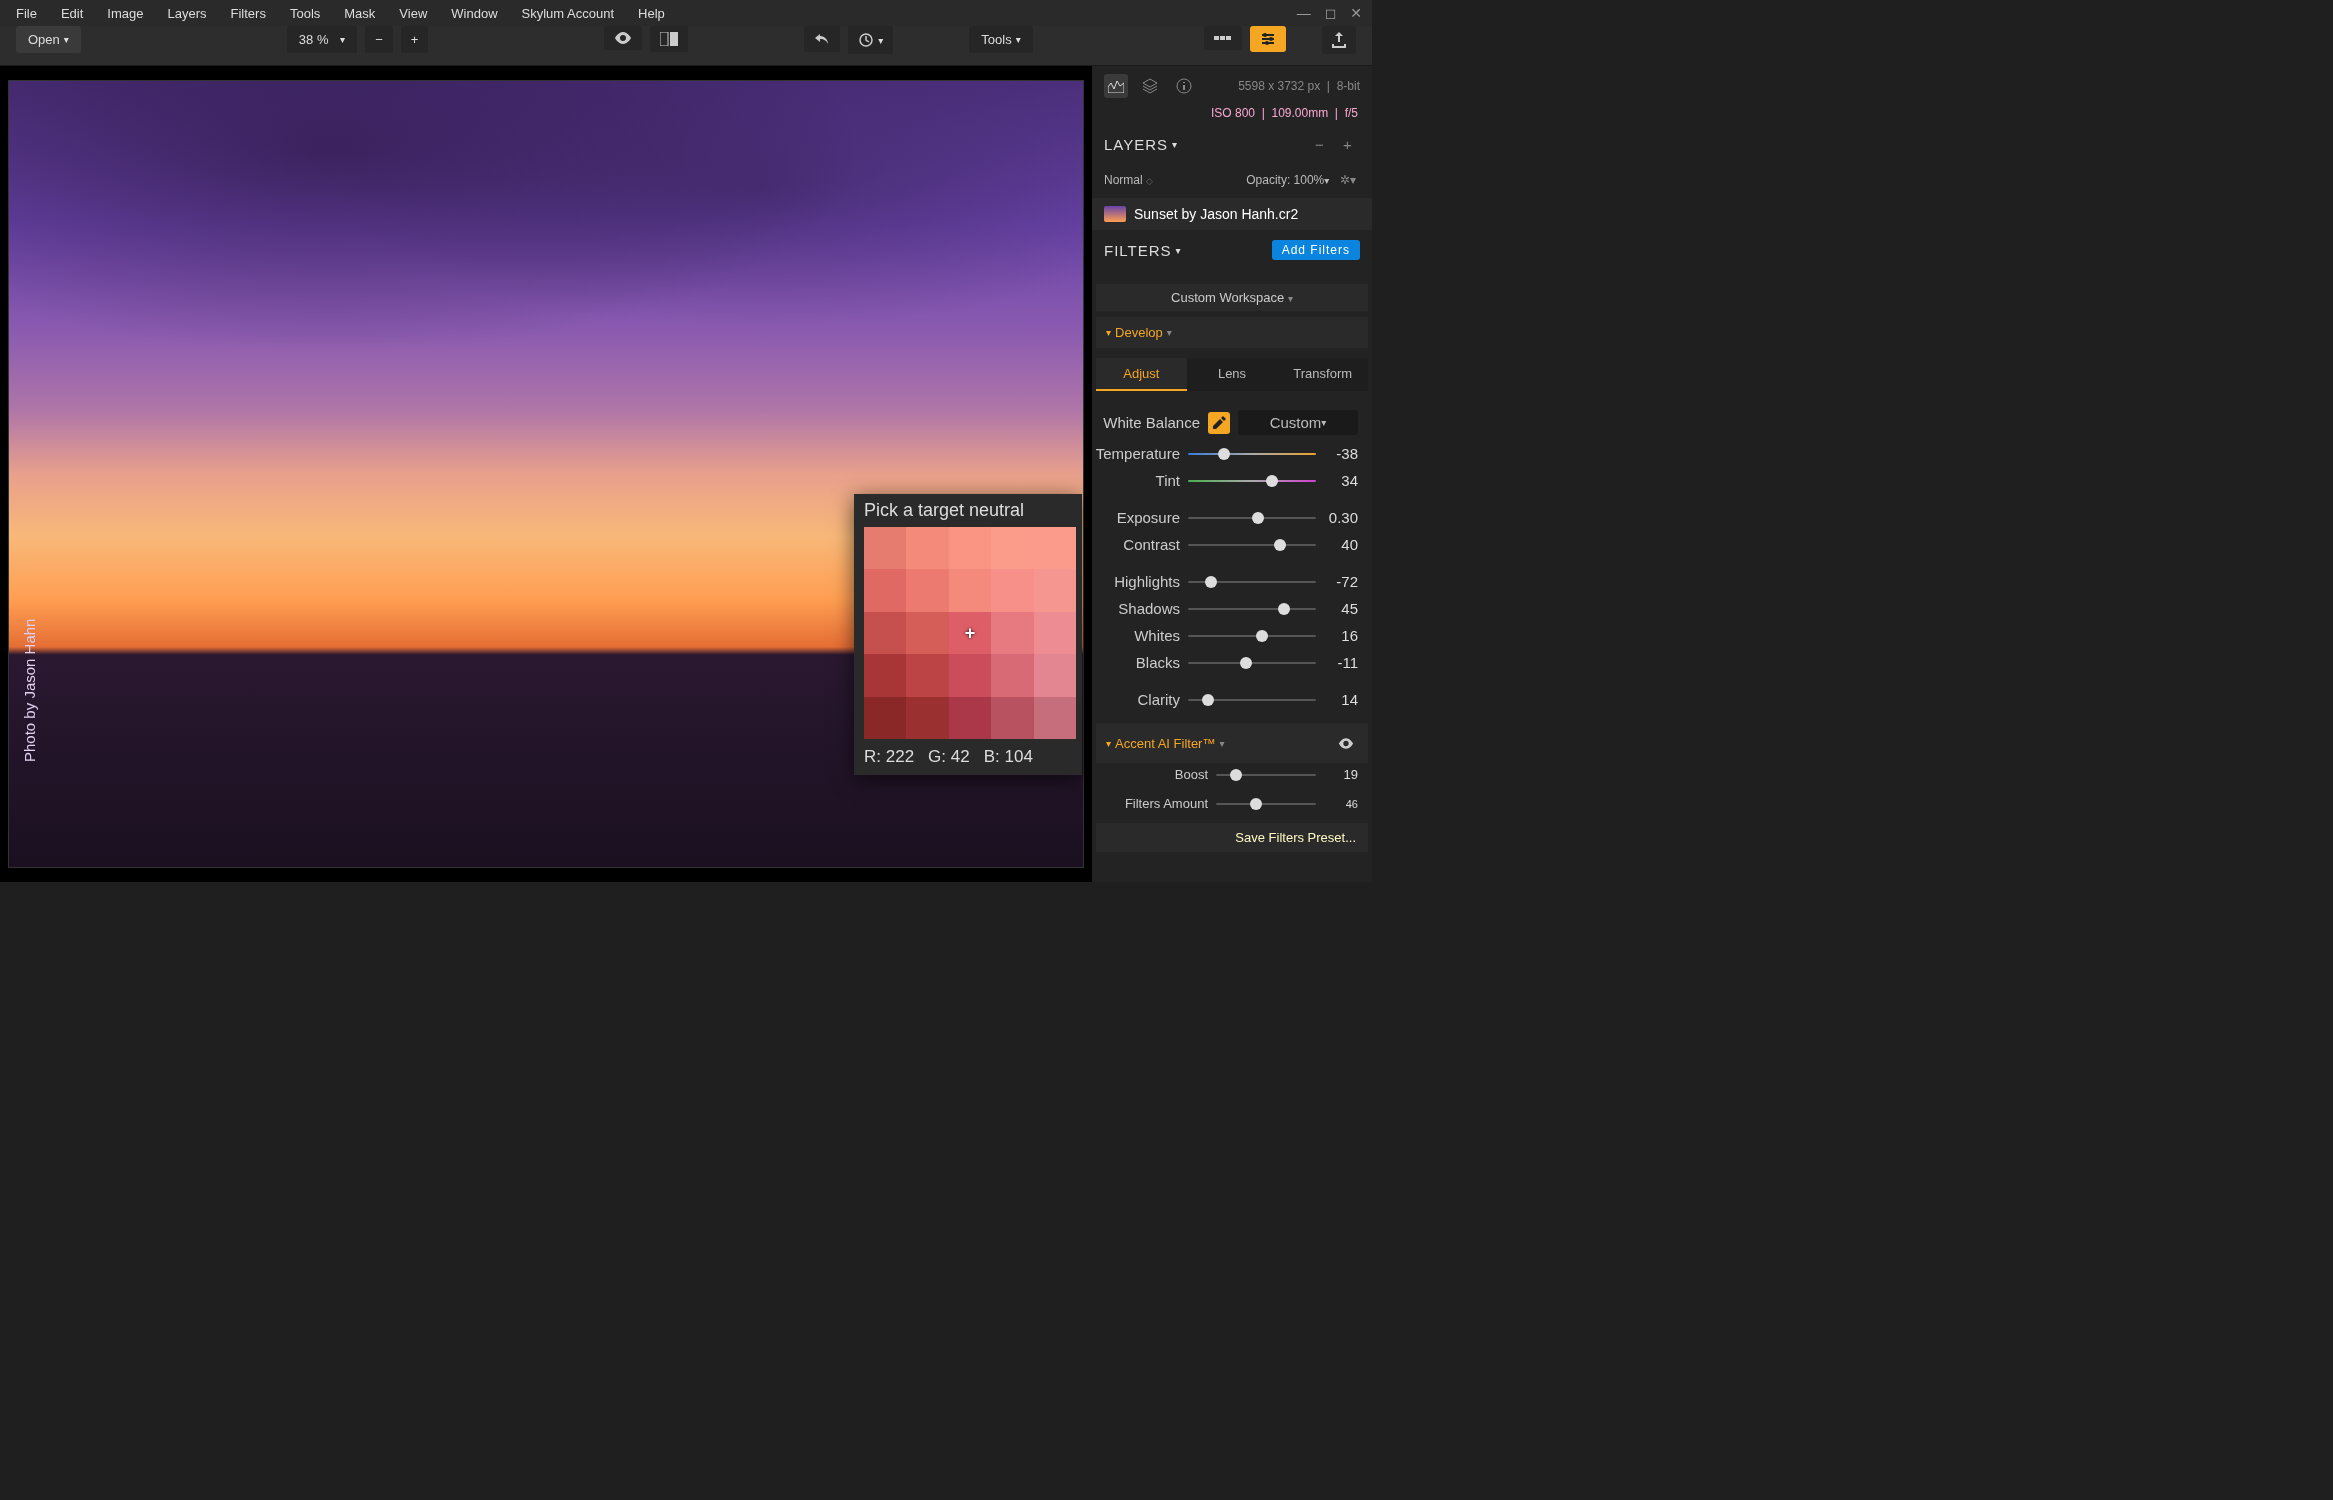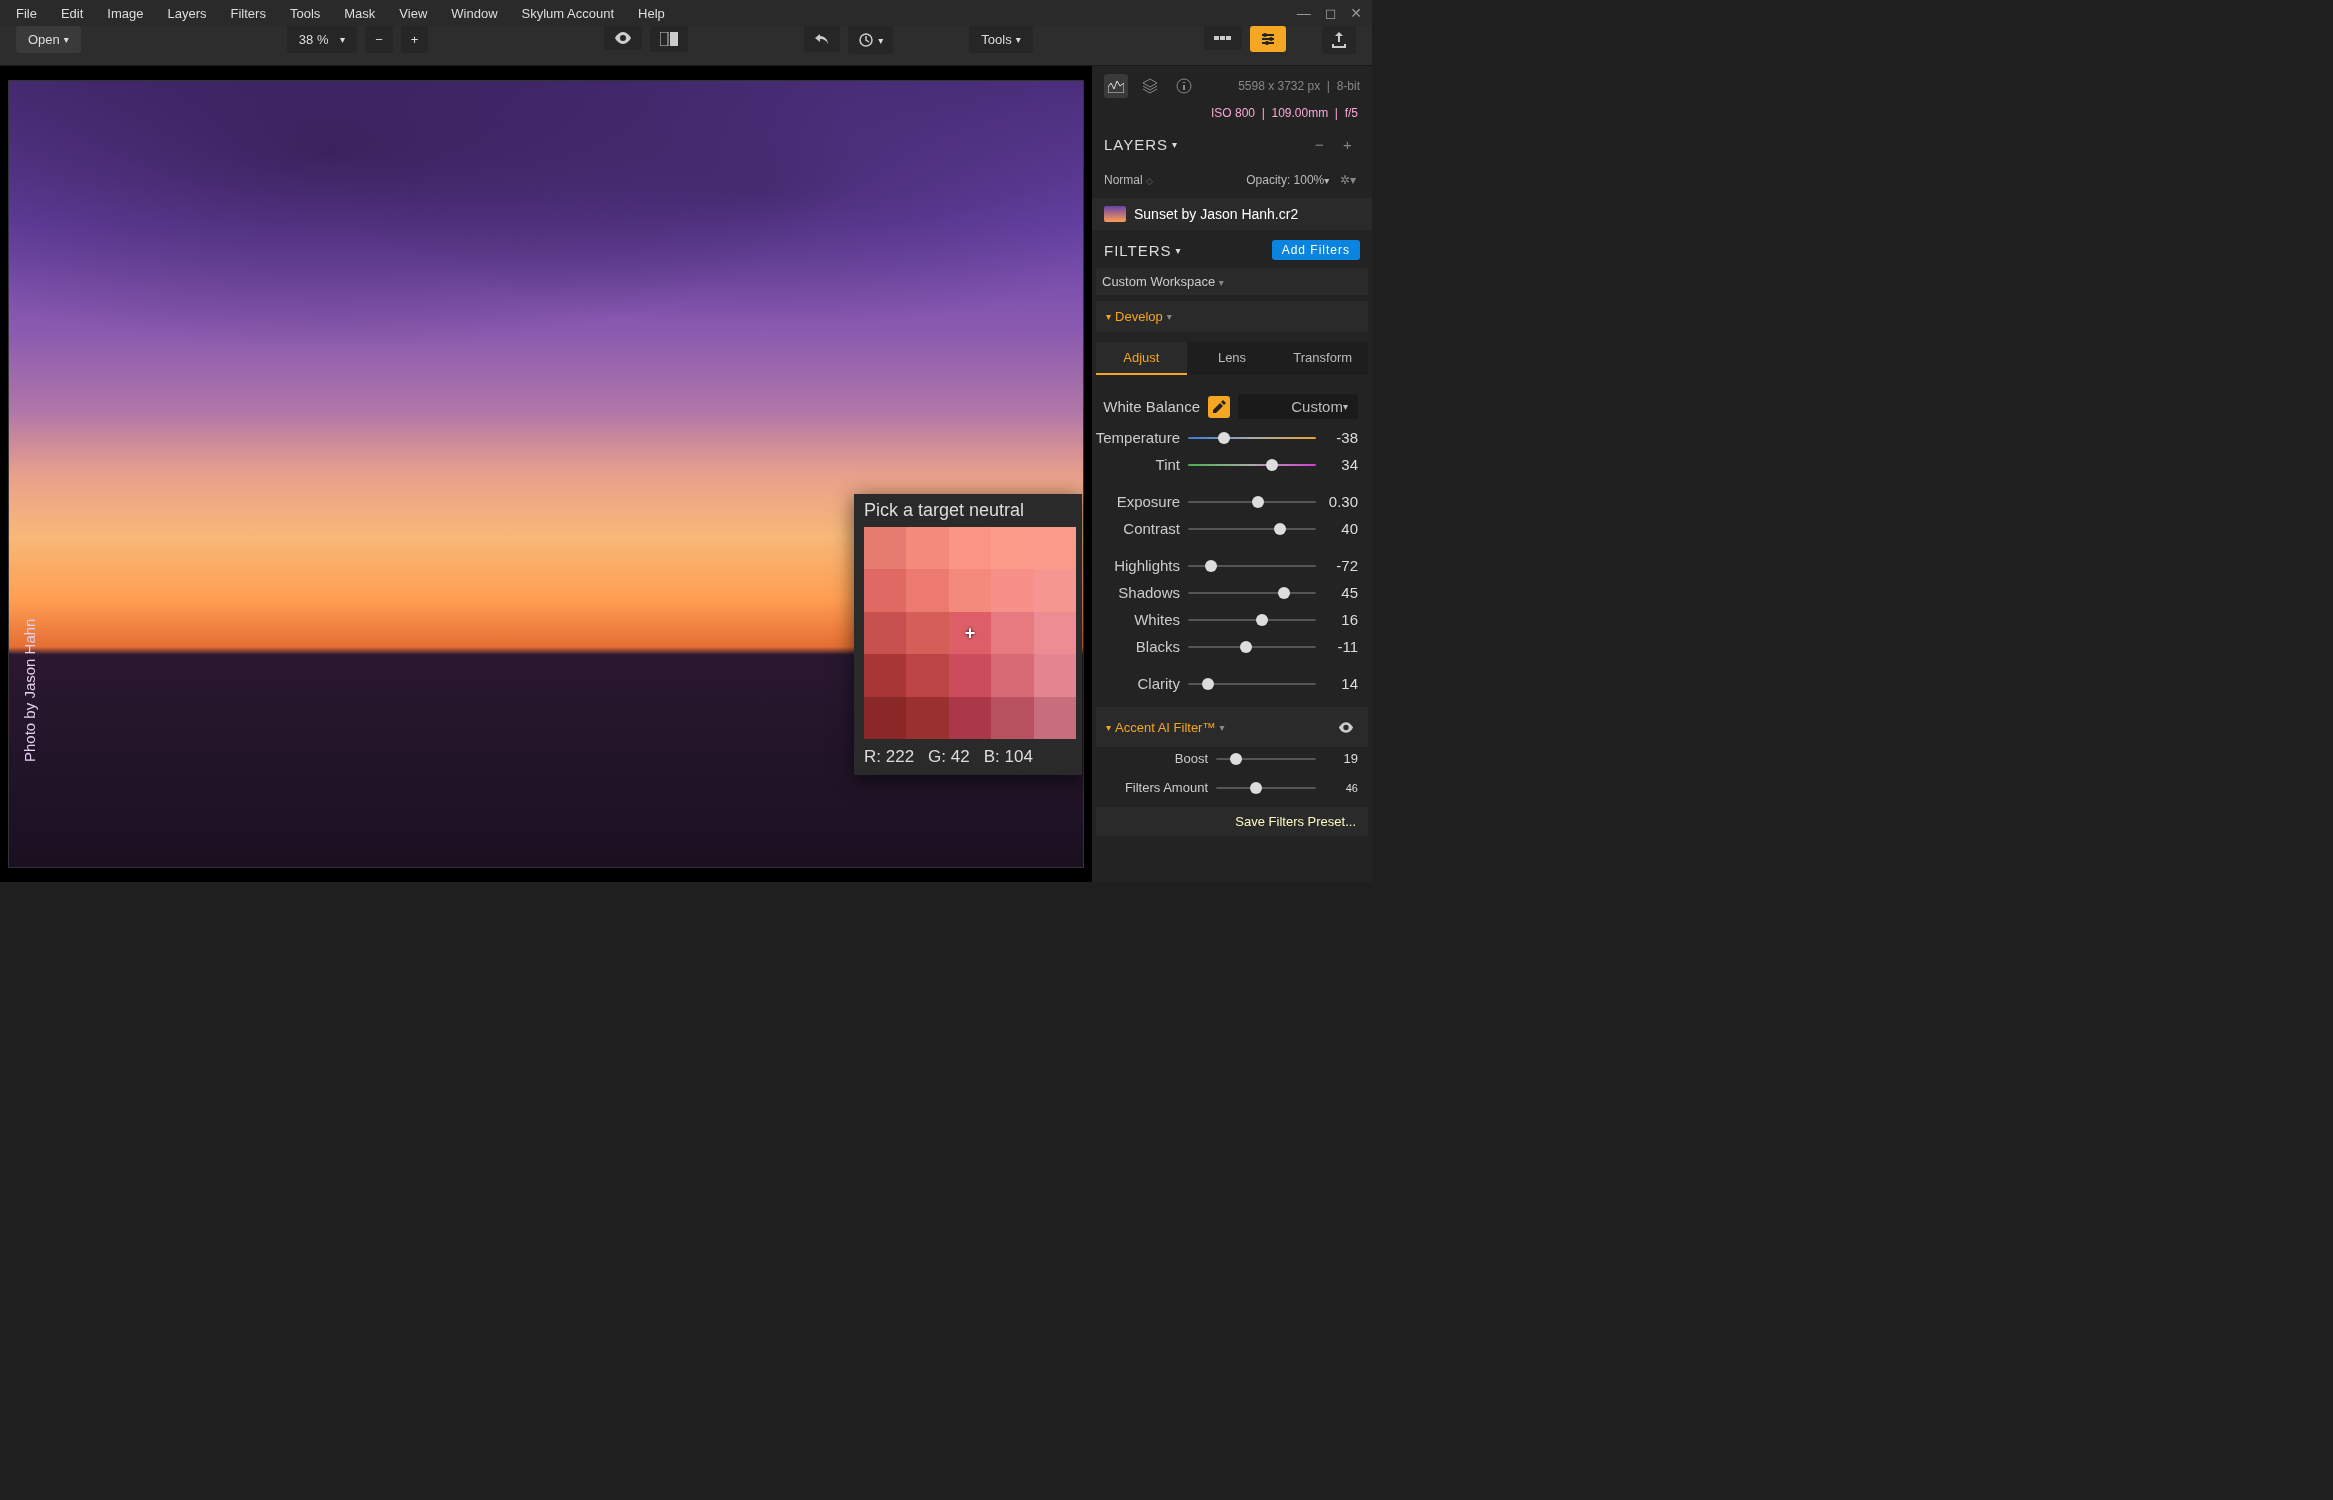--- a/index.html
+++ b/index.html
@@ -25,36 +25,36 @@
 .swatches .cross::before{content:"+";position:absolute;top:50%;left:50%;transform:translate(-50%,-50%);color:#fff;font-size:18px;font-weight:bold;text-shadow:0 0 3px #000}
 .rgb{margin-top:8px;font-size:17px;color:#ddd;display:flex;gap:14px}
 .panel{width:280px;background:#232323;display:flex;flex-direction:column;font-size:13px;color:#bbb;overflow:hidden}
 .prow{display:flex;align-items:center;padding:4px 12px}
 .pinfo{text-align:right;padding:4px 14px;font-size:12px;color:#f9a8d4}
 .section-h{padding:8px 12px;font-size:14px;color:#ddd;display:flex;align-items:center;gap:4px}
 .section-h.big{font-size:15px;letter-spacing:1px}
 .layer-item{background:#2a2a2a;padding:8px 12px;display:flex;align-items:center;gap:8px;margin:2px 0}
 .thumb{width:22px;height:16px;background:linear-gradient(#6843a8,#ff9e52);border-radius:2px}
 .addf{margin-left:auto;background:#0b84e0;padding:3px 10px;border-radius:3px;color:#fff;cursor:pointer;font-size:12px}
-.wkspace{background:#2a2a2a;padding:6px;margin:0 4px 4px;color:#ccc;font-size:13px}
+.wkspace{background:#2a2a2a;text-align:center;padding:6px;margin:16px 4px 4px;color:#ccc;font-size:13px}
 .fgroup{background:#2a2a2a;margin:2px 4px;padding:8px 10px}
 .fgroup .title{color:#f5a623;font-size:13px;display:flex;align-items:center;gap:4px}
 .tabs{display:flex;margin:8px 4px 0}
 .tabs div{flex:1;text-align:center;padding:8px 0;background:#1e1e1e;font-size:13px;cursor:pointer}
 .tabs div.active{background:#2a2a2a;color:#f5a623;border-bottom:2px solid #f5a623}
 .ctrls{margin:4px 0;padding:0 14px 4px 0}
 .crow{display:flex;align-items:center;gap:8px;padding:5px 0;justify-content:flex-end}
 .crow .lbl{font-size:15px;color:#ccc;text-align:right;min-width:86px}
 .crow .val{min-width:34px;text-align:right;font-size:15px;color:#ddd}
 .slider{flex:0 0 128px;height:2px;background:#555;position:relative;border-radius:2px}
 .slider.temp{background:linear-gradient(to right,#3b7bdb,#aaa,#e8a030)}
 .slider.tint{background:linear-gradient(to right,#4caf50,#aaa,#d040d0)}
 .slider .h{position:absolute;top:-5px;width:12px;height:12px;background:#ddd;border-radius:50%;transform:translateX(-50%)}
 .eyedrop{width:22px;height:22px;background:#f5a623;border-radius:3px;display:flex;align-items:center;justify-content:center}
-.sel{background:#1a1a1a;padding:4px 10px;border-radius:3px;min-width:120px;display:flex;justify-content:flex-end;align-items:center;font-size:15px}
+.sel{background:#1a1a1a;padding:4px 10px;border-radius:3px;min-width:120px;display:flex;justify-content:center;align-items:center;font-size:15px}
 .iconbtn{width:24px;height:24px;display:inline-flex;align-items:center;justify-content:center;cursor:pointer;color:#888}
 .iconbtn.active{color:#ddd;background:#3a3a3a;border-radius:3px}
 .preset{background:#2a2a2a;margin:6px 4px;padding:7px 12px;text-align:right;color:#fef9c3;font-size:13px;cursor:pointer}
 svg{display:block}
 </style>
 </head>
 <body>
 
 <div class="menubar">
     <span class="mi">File</span>

